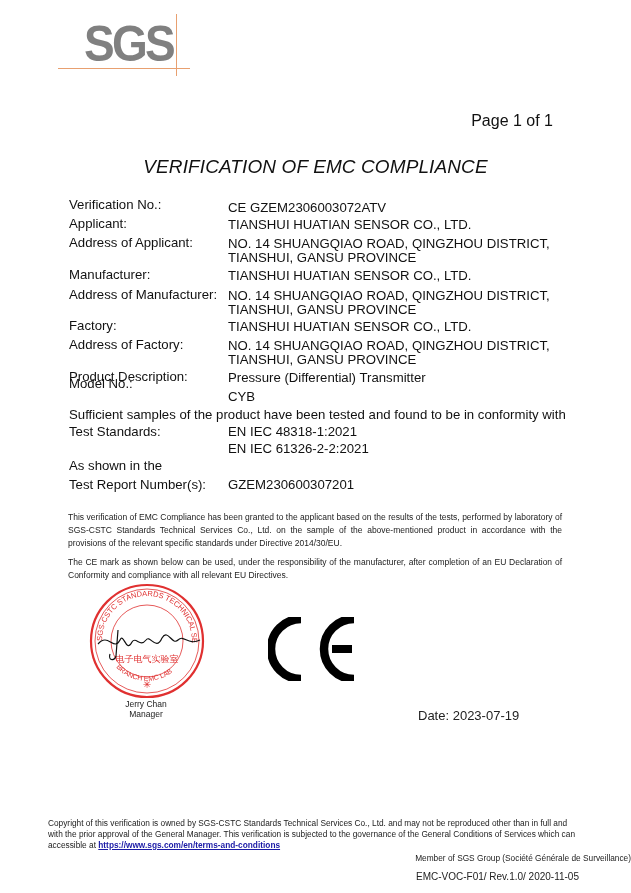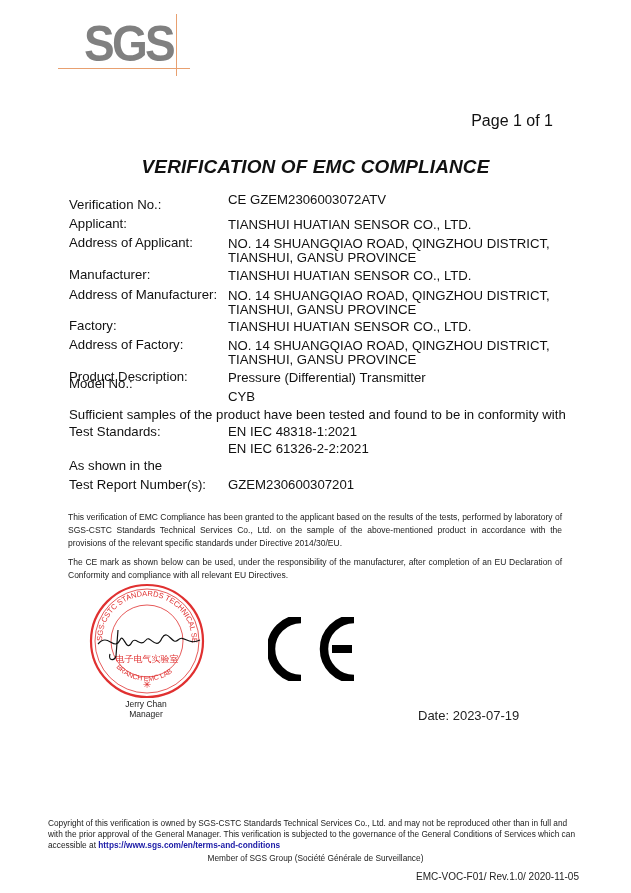--- a/index.html
+++ b/index.html
@@ -3,48 +3,48 @@
 <meta charset="utf-8">
 <style>
   html, body { margin:0; padding:0; background:#ffffff; }
   body { width:631px; height:893px; position:relative; overflow:hidden; font-family:"Liberation Sans", sans-serif; color:#111; }
   .abs { position:absolute; }
   .logo { left:58px; top:14px; width:140px; height:60px; }
   .logo-text { position:absolute; left:26px; top:2px; font-family:"Liberation Sans", sans-serif; font-weight:bold; font-size:50px; letter-spacing:-3px; color:#808080; transform:scaleX(0.92); transform-origin:left top; line-height:56px; }
   .logo-hline { position:absolute; left:0; top:54px; width:132px; height:1px; background:#e8a070; }
   .logo-vline { position:absolute; left:118px; top:0; width:1px; height:62px; background:#e8a070; }
   .page-num { right:78px; top:112px; font-size:16px; }
-  .title { left:0; width:631px; top:156px; text-align:center; font-size:19px; font-weight:bold; font-style:italic; letter-spacing:0.1px; }
+  .title { left:0; width:631px; top:156px; text-align:center; font-size:19px; font-weight:normal; font-style:italic; letter-spacing:0.1px; }
   .field { position:absolute; left:69px; font-size:13.2px; line-height:16px; }
   .val { position:absolute; left:228px; font-size:13.2px; line-height:15.5px; }
   .para { position:absolute; left:68px; width:494px; font-size:8.5px; line-height:13px; text-align:justify; color:#222; }
   .stamp { left:88px; top:582px; width:118px; height:118px; }
   .sig-name { left:108px; top:699px; width:76px; text-align:center; font-size:8.5px; line-height:10px; color:#222; }
   .ce { left:268px; top:617px; width:86px; height:64px; }
   .date { left:418px; top:708px; font-size:13px; color:#222; }
   .footer { left:48px; top:818px; width:532px; font-size:8.3px; line-height:11px; color:#222; }
-  .footer a { color:#1a1aa6; font-weight:bold; }
-  .member { left:0; width:631px; top:853px; text-align:center; font-size:8.3px; color:#222; }
+  .footer a { color:#1a1aa6; font-weight:bold; text-decoration:underline; }
+  .member { left:0; width:631px; top:853px; text-align:right; font-size:8.3px; color:#222; }
   .formcode { right:52px; top:871px; font-size:10px; color:#222; }
 </style>
 </head>
 <body>
 
 <div class="abs logo">
   <div class="logo-text">SGS</div>
   <div class="logo-hline"></div>
   <div class="logo-vline"></div>
 </div>
 
 <div class="abs page-num">Page 1 of 1</div>
 
 <div class="abs title">VERIFICATION OF EMC COMPLIANCE</div>
 
 <div class="field" style="top:197px">Verification No.:</div>
-<div class="val" style="top:192px">CE GZEM2306003072ATV</div>
+<div class="val" style="top:200px">CE GZEM2306003072ATV</div>
 
 <div class="field" style="top:216px">Applicant:</div>
 <div class="val" style="top:217px">TIANSHUI HUATIAN SENSOR CO., LTD.</div>
 
 <div class="field" style="top:235px">Address of Applicant:</div>
 <div class="val" style="top:236px">NO. 14 SHUANGQIAO ROAD, QINGZHOU DISTRICT,</div>
 <div class="val" style="top:250px">TIANSHUI, GANSU PROVINCE</div>
 
 <div class="field" style="top:267px">Manufacturer:</div>
 <div class="val" style="top:268px">TIANSHUI HUATIAN SENSOR CO., LTD.</div>

